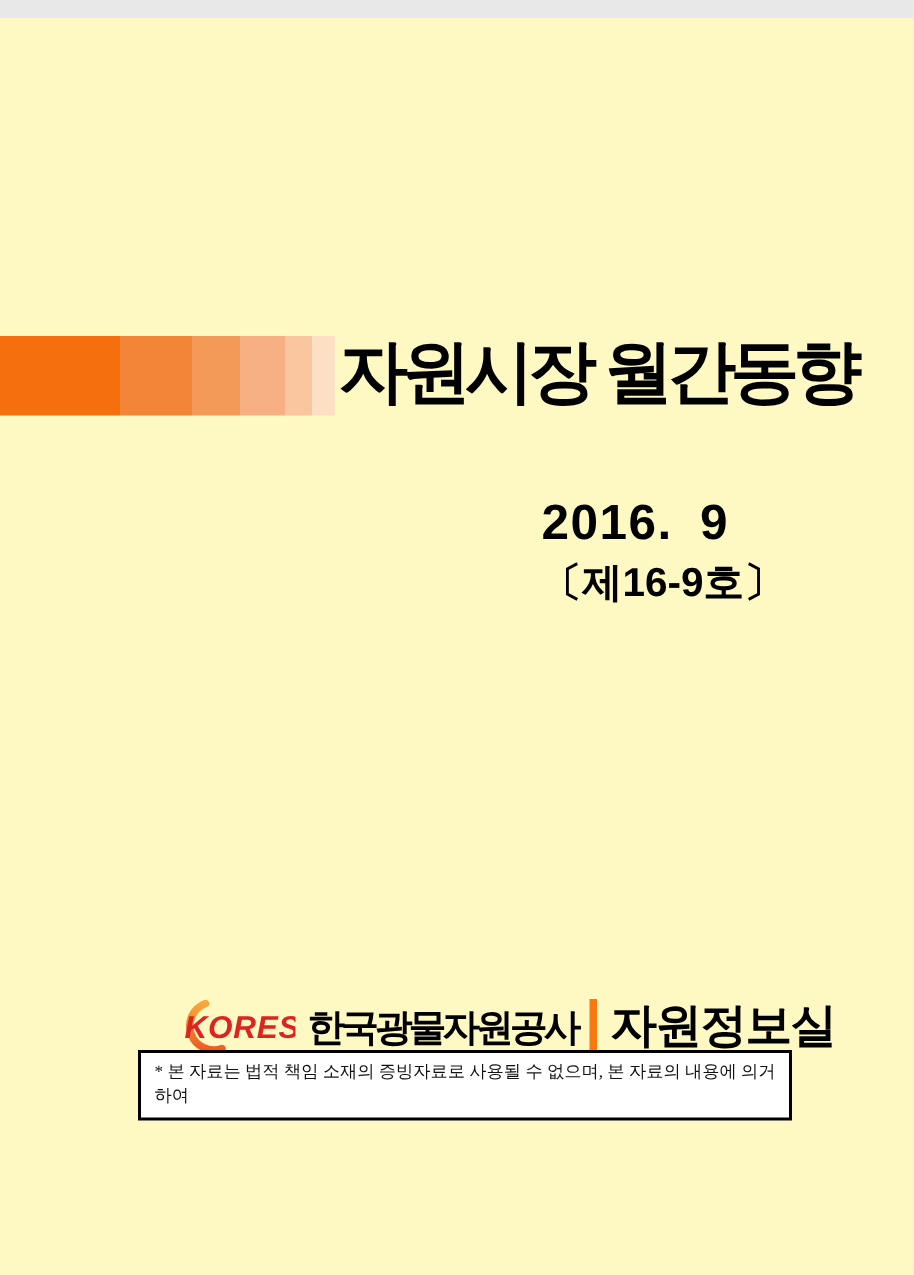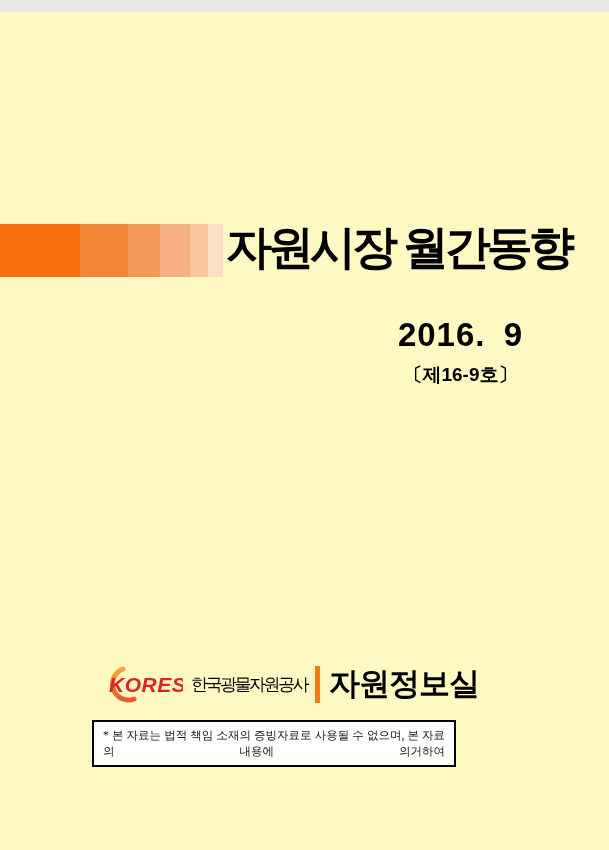--- a/index.html
+++ b/index.html
@@ -33,83 +33,83 @@
     letter-spacing: -4px;
     line-height: 1;
     white-space: nowrap;
     position: relative;
     top: -4px;
   }
 
   
   .issue-block {
     position: absolute;
-    top: 303px;
+    top: 316px;
     right: 86px;
-    text-align: center;
+    text-align: left;
   }
   .issue-date {
     font-size: 33px;
     font-weight: bold;
     line-height: 40px;
     letter-spacing: 1px;
     word-spacing: 8px;
     white-space: nowrap;
   }
   .issue-number {
-    font-size: 19px;
+    font-size: 27px;
     font-weight: bold;
     line-height: 32px;
     margin-top: 4px;
     white-space: nowrap;
   }
 
   
   .publisher-row {
     position: absolute;
     top: 650px;
-    left: 97px;
+    left: 111px;
     height: 44px;
     display: flex;
     align-items: center;
   }
   .kores-logo { width: 86px; height: 40px; display: block; flex: none; }
   .kores-wordmark {
     font-family: "Liberation Sans", sans-serif;
     font-size: 21px;
     font-weight: bold;
     font-style: italic;
     letter-spacing: 0.5px;
   }
   .company-name {
-    font-size: 17px;
-    font-weight: normal;
+    font-size: 25px;
+    font-weight: bold;
     letter-spacing: -2.5px;
     margin-left: 8px;
     white-space: nowrap;
   }
   .org-divider {
     width: 5px;
     height: 37px;
     margin: 0 9px 0 8px;
     flex: none;
   }
   .department-name {
     font-size: 31px;
     font-weight: bold;
     letter-spacing: -1px;
     white-space: nowrap;
   }
 
   
   .disclaimer-box {
     position: absolute;
-    top: 708px;
+    top: 688px;
     left: 92px;
-    width: 364px;
+    width: 436px;
     box-sizing: border-box;
     border: 2px solid #000;
     padding: 5px 9px 6px 9px;
     font-family: "Liberation Serif", serif;
     font-size: 11.5px;
     color: #111;
     background: #fff;
   }
   .disc-line { line-height: 16px; }
   .disc-line.line1 { text-align: justify; text-align-last: justify; }

